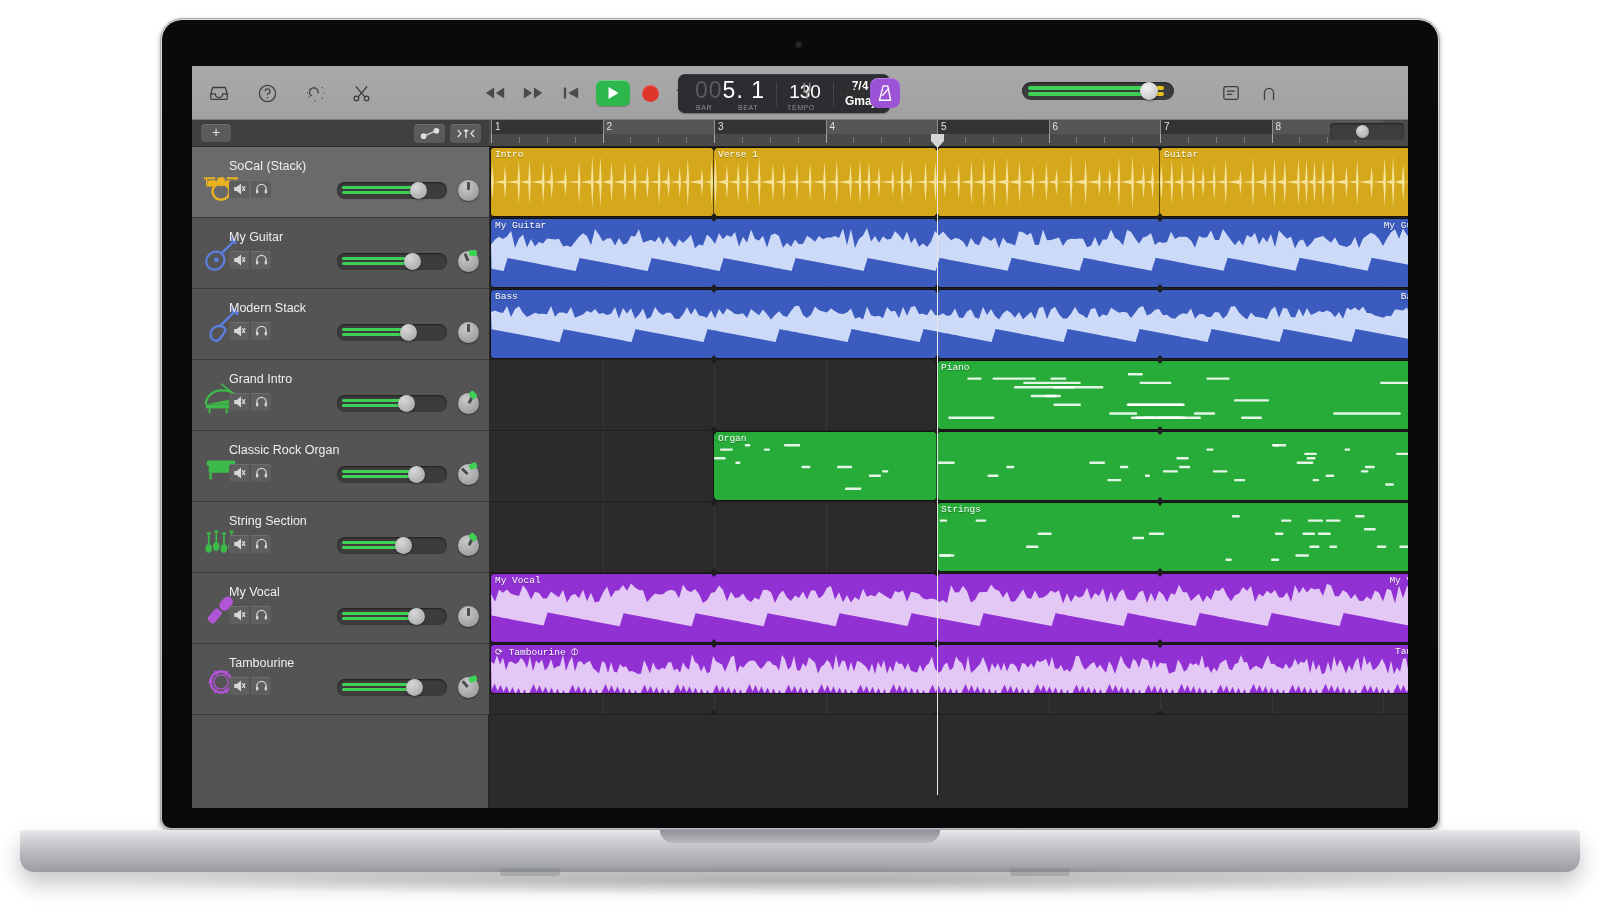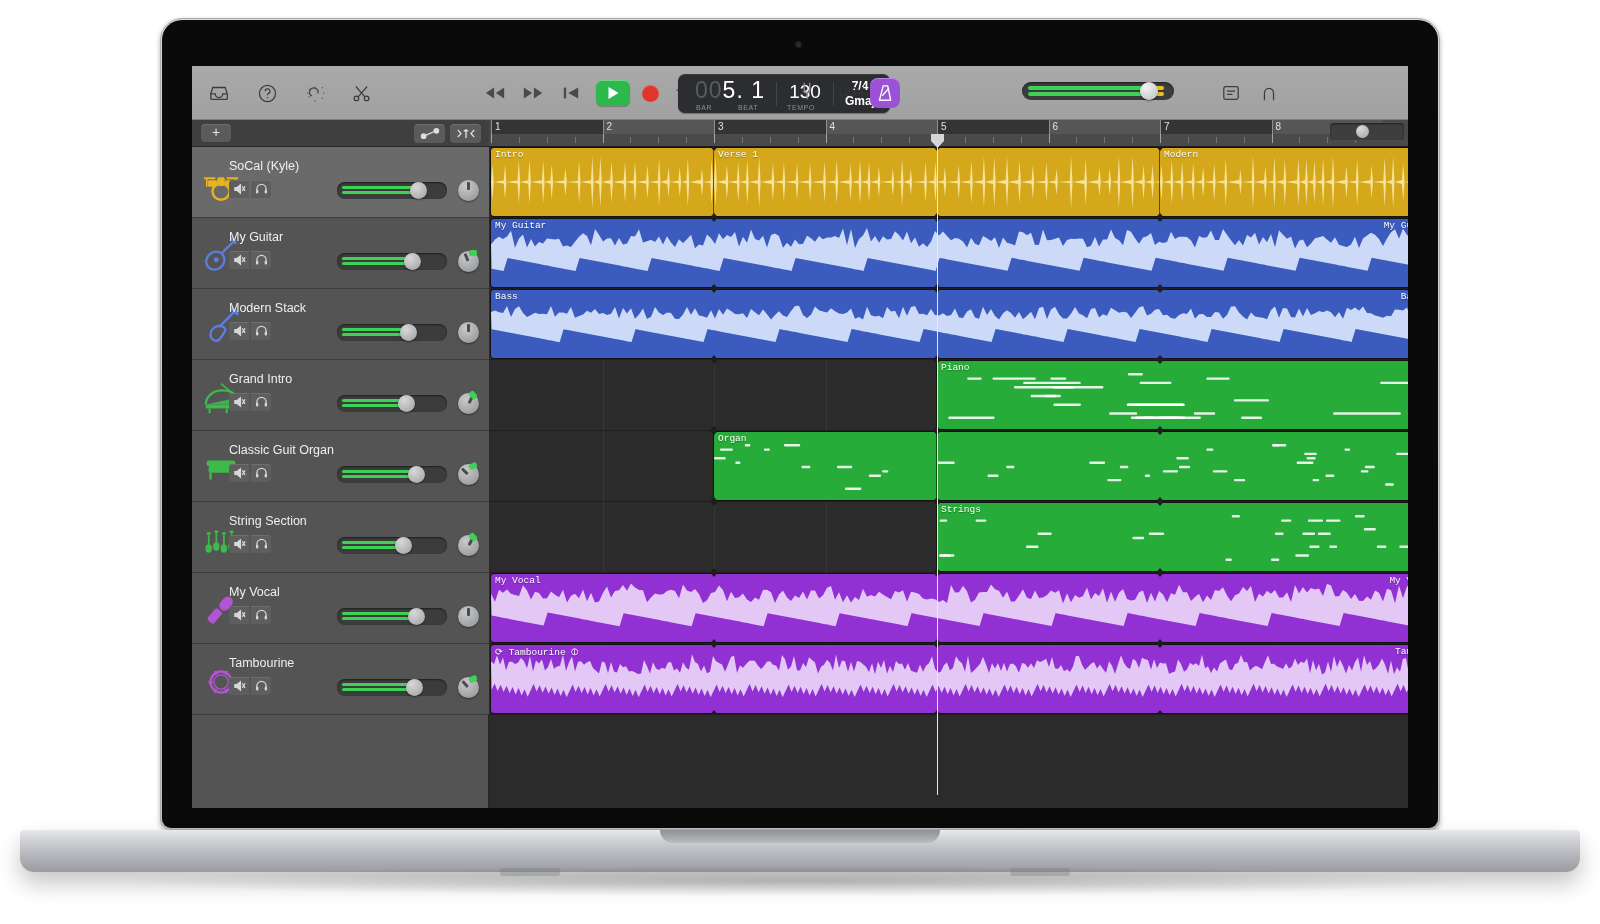--- a/index.html
+++ b/index.html
@@ -404,21 +404,21 @@
     <div id="track-rows">
           <div class="track-row selected" style="top: 27px;">
     <div class="tr-icon"><svg viewBox="0 0 40 40" width="38" height="38">
         <ellipse cx="20" cy="28" rx="9" ry="8.5" fill="none" stroke="#e8b31e" stroke-width="2.6"></ellipse>
         <rect x="6" y="16" width="10" height="7" rx="2" fill="#e8b31e"></rect>
         <rect x="24" y="16" width="10" height="7" rx="2" fill="#e8b31e"></rect>
         <rect x="16" y="13" width="8" height="9" rx="2" fill="#e8b31e"></rect>
         <path d="M2 14h12M26 14h12" stroke="#e8b31e" stroke-width="2.2"></path>
         <path d="M5 14v9M35 14v9" stroke="#e8b31e" stroke-width="1.6"></path>
       </svg></div>
-    <div class="tr-name">SoCal (Kyle)</div>
+    <div class="tr-name">SoCal (Stack)</div>
     <div class="tr-btns">
       <div class="tr-sq left">
         <svg width="13" height="12" viewBox="0 0 14 13" fill="none" stroke="#d7d7d7" stroke-width="1.4">
           <path d="M2 5h2.4L8 2v9L4.4 8H2z" fill="#d7d7d7"></path>
                   <path d="M10 3.5l3 5M13 3.5l-3 5"></path>
         </svg>
       </div>
       <div class="tr-sq right">
         <svg width="13" height="12" viewBox="0 0 14 13" fill="none" stroke="#d7d7d7" stroke-width="1.4">
           <path d="M2 8V6.6a5 5 0 0 1 10 0V8"></path>
@@ -539,21 +539,21 @@
       <div class="pan-ind" style="transform:rotate(27.599999999999998deg);transform-origin:1.2px 9px"></div>
       <div class="pan-green" style="transform:rotate(47.599999999999994deg)"></div>
     </div>
           </div>
           <div class="track-row" style="top: 311px;">
     <div class="tr-icon"><svg viewBox="0 0 40 40" width="38" height="38">
         <rect x="5" y="12" width="30" height="6" rx="2" fill="#3dbb4a"></rect>
         <rect x="7" y="18" width="26" height="7" rx="1.5" fill="#3dbb4a"></rect>
         <path d="M9 25v7M31 25v7" stroke="#3dbb4a" stroke-width="2.6"></path>
       </svg></div>
-    <div class="tr-name">Classic Guit Organ</div>
+    <div class="tr-name">Classic Rock Organ</div>
     <div class="tr-btns">
       <div class="tr-sq left">
         <svg width="13" height="12" viewBox="0 0 14 13" fill="none" stroke="#d7d7d7" stroke-width="1.4">
           <path d="M2 5h2.4L8 2v9L4.4 8H2z" fill="#d7d7d7"></path>
                   <path d="M10 3.5l3 5M13 3.5l-3 5"></path>
         </svg>
       </div>
       <div class="tr-sq right">
         <svg width="13" height="12" viewBox="0 0 14 13" fill="none" stroke="#d7d7d7" stroke-width="1.4">
           <path d="M2 8V6.6a5 5 0 0 1 10 0V8"></path>
@@ -837,21 +837,21 @@
       <path d="M0.0,31 L1.4,13.1 L2.8,31 M0.0,31 L1.4,48.9 L2.8,31 M2.8,31 L12.6,29.6 L12.6,32.4 Z M12.6,31 L14.0,13.9 L15.4,31 M12.6,31 L14.0,48.1 L15.4,31 M15.4,31 L26.4,29.6 L26.4,32.4 Z M26.4,31 L27.8,8.9 L29.2,31 M26.4,31 L27.8,53.1 L29.2,31 M29.2,31 L37.1,29.2 L37.1,32.8 Z M37.1,31 L38.5,8.5 L39.9,31 M37.1,31 L38.5,53.5 L39.9,31 M39.9,31 L50.8,29.2 L50.8,32.8 Z M50.8,31 L52.2,9.8 L53.6,31 M50.8,31 L52.2,52.2 L53.6,31 M53.6,31 L59.3,29.3 L59.3,32.7 Z M59.3,31 L60.7,13.6 L62.1,31 M59.3,31 L60.7,48.4 L62.1,31 M62.1,31 L73.0,29.6 L73.0,32.4 Z M73.0,31 L74.4,17.1 L75.8,31 M73.0,31 L74.4,44.9 L75.8,31 M75.8,31 L86.7,29.9 L86.7,32.1 Z M86.7,31 L88.1,9.5 L89.5,31 M86.7,31 L88.1,52.5 L89.5,31 M89.5,31 L99.9,29.3 L99.9,32.7 Z M99.9,31 L101.3,5.1 L102.7,31 M99.9,31 L101.3,56.9 L102.7,31 M102.7,31 L108.0,28.9 L108.0,33.1 Z M108.0,31 L109.4,5.7 L110.8,31 M108.0,31 L109.4,56.3 L110.8,31 M110.8,31 L119.1,29.0 L119.1,33.0 Z M119.1,31 L120.5,10.3 L121.9,31 M119.1,31 L120.5,51.7 L121.9,31 M121.9,31 L132.6,29.3 L132.6,32.7 Z M132.6,31 L134.0,10.2 L135.4,31 M132.6,31 L134.0,51.8 L135.4,31 M135.4,31 L142.6,29.3 L142.6,32.7 Z M142.6,31 L144.0,10.8 L145.4,31 M142.6,31 L144.0,51.2 L145.4,31 M145.4,31 L155.0,29.4 L155.0,32.6 Z M155.0,31 L156.4,14.3 L157.8,31 M155.0,31 L156.4,47.7 L157.8,31 M157.8,31 L166.7,29.7 L166.7,32.3 Z M166.7,31 L168.1,7.8 L169.5,31 M166.7,31 L168.1,54.2 L169.5,31 M169.5,31 L176.1,29.1 L176.1,32.9 Z M176.1,31 L177.5,16.1 L178.9,31 M176.1,31 L177.5,45.9 L178.9,31 M178.9,31 L187.3,29.8 L187.3,32.2 Z M187.3,31 L188.7,16.2 L190.1,31 M187.3,31 L188.7,45.8 L190.1,31 M190.1,31 L195.4,29.8 L195.4,32.2 Z M195.4,31 L196.8,6.5 L198.2,31 M195.4,31 L196.8,55.5 L198.2,31 M198.2,31 L209.5,29.0 L209.5,33.0 Z M209.5,31 L210.9,17.3 L212.3,31 M209.5,31 L210.9,44.7 L212.3,31 M212.3,31 L219.3,29.9 L219.3,32.1 Z M219.3,31 L220.7,8.4 L222.1,31 M219.3,31 L220.7,53.6 L222.1,31 M222.1,31 L227.4,29.2 L227.4,32.8 Z " fill="#f5e39a" transform="translate(0,3)"></path>
           </svg>
         </div>
         <div class="region" style="left: 225px; top: 28px; width: 446px; height: 68px; background: rgb(212, 168, 26);">
           <div class="region-label">Verse 1</div>
           <svg width="446" height="68" style="position:absolute;left:0;top:0">
       <path d="M0.0,31 L1.4,6.1 L2.8,31 M0.0,31 L1.4,55.9 L2.8,31 M2.8,31 L11.5,29.0 L11.5,33.0 Z M11.5,31 L12.9,13.8 L14.3,31 M11.5,31 L12.9,48.2 L14.3,31 M14.3,31 L22.8,29.6 L22.8,32.4 Z M22.8,31 L24.2,11.3 L25.6,31 M22.8,31 L24.2,50.7 L25.6,31 M25.6,31 L31.9,29.4 L31.9,32.6 Z M31.9,31 L33.3,8.7 L34.7,31 M31.9,31 L33.3,53.3 L34.7,31 M34.7,31 L43.8,29.2 L43.8,32.8 Z M43.8,31 L45.2,5.8 L46.6,31 M43.8,31 L45.2,56.2 L46.6,31 M46.6,31 L57.5,29.0 L57.5,33.0 Z M57.5,31 L58.9,11.6 L60.3,31 M57.5,31 L58.9,50.4 L60.3,31 M60.3,31 L68.5,29.4 L68.5,32.6 Z M68.5,31 L69.9,11.5 L71.3,31 M68.5,31 L69.9,50.5 L71.3,31 M71.3,31 L81.6,29.4 L81.6,32.6 Z M81.6,31 L83.0,12.8 L84.4,31 M81.6,31 L83.0,49.2 L84.4,31 M84.4,31 L94.7,29.5 L94.7,32.5 Z M94.7,31 L96.1,12.3 L97.5,31 M94.7,31 L96.1,49.7 L97.5,31 M97.5,31 L109.1,29.5 L109.1,32.5 Z M109.1,31 L110.5,10.5 L111.9,31 M109.1,31 L110.5,51.5 L111.9,31 M111.9,31 L121.3,29.4 L121.3,32.6 Z M121.3,31 L122.7,9.1 L124.1,31 M121.3,31 L122.7,52.9 L124.1,31 M124.1,31 L135.1,29.2 L135.1,32.8 Z M135.1,31 L136.5,12.8 L137.9,31 M135.1,31 L136.5,49.2 L137.9,31 M137.9,31 L144.6,29.5 L144.6,32.5 Z M144.6,31 L146.0,8.5 L147.4,31 M144.6,31 L146.0,53.5 L147.4,31 M147.4,31 L153.6,29.2 L153.6,32.8 Z M153.6,31 L155.0,10.3 L156.4,31 M153.6,31 L155.0,51.7 L156.4,31 M156.4,31 L163.5,29.3 L163.5,32.7 Z M163.5,31 L164.9,15.7 L166.3,31 M163.5,31 L164.9,46.3 L166.3,31 M166.3,31 L177.4,29.8 L177.4,32.2 Z M177.4,31 L178.8,16.9 L180.2,31 M177.4,31 L178.8,45.1 L180.2,31 M180.2,31 L186.7,29.9 L186.7,32.1 Z M186.7,31 L188.1,7.3 L189.5,31 M186.7,31 L188.1,54.7 L189.5,31 M189.5,31 L195.4,29.1 L195.4,32.9 Z M195.4,31 L196.8,17.9 L198.2,31 M195.4,31 L196.8,44.1 L198.2,31 M198.2,31 L210.1,30.0 L210.1,32.0 Z M210.1,31 L211.5,10.6 L212.9,31 M210.1,31 L211.5,51.4 L212.9,31 M212.9,31 L220.0,29.4 L220.0,32.6 Z M220.0,31 L221.4,11.0 L222.8,31 M220.0,31 L221.4,51.0 L222.8,31 M222.8,31 L229.5,29.4 L229.5,32.6 Z M229.5,31 L230.9,15.9 L232.3,31 M229.5,31 L230.9,46.1 L232.3,31 M232.3,31 L243.3,29.8 L243.3,32.2 Z M243.3,31 L244.7,13.8 L246.1,31 M243.3,31 L244.7,48.2 L246.1,31 M246.1,31 L256.0,29.6 L256.0,32.4 Z M256.0,31 L257.4,9.6 L258.8,31 M256.0,31 L257.4,52.4 L258.8,31 M258.8,31 L268.5,29.3 L268.5,32.7 Z M268.5,31 L269.9,5.6 L271.3,31 M268.5,31 L269.9,56.4 L271.3,31 M271.3,31 L278.9,29.0 L278.9,33.0 Z M278.9,31 L280.3,5.5 L281.7,31 M278.9,31 L280.3,56.5 L281.7,31 M281.7,31 L291.6,29.0 L291.6,33.0 Z M291.6,31 L293.0,5.4 L294.4,31 M291.6,31 L293.0,56.6 L294.4,31 M294.4,31 L304.1,29.0 L304.1,33.0 Z M304.1,31 L305.5,9.7 L306.9,31 M304.1,31 L305.5,52.3 L306.9,31 M306.9,31 L317.4,29.3 L317.4,32.7 Z M317.4,31 L318.8,14.2 L320.2,31 M317.4,31 L318.8,47.8 L320.2,31 M320.2,31 L331.0,29.7 L331.0,32.3 Z M331.0,31 L332.4,11.3 L333.8,31 M331.0,31 L332.4,50.7 L333.8,31 M333.8,31 L341.1,29.4 L341.1,32.6 Z M341.1,31 L342.5,18.1 L343.9,31 M341.1,31 L342.5,43.9 L343.9,31 M343.9,31 L355.7,30.0 L355.7,32.0 Z M355.7,31 L357.1,4.8 L358.5,31 M355.7,31 L357.1,57.2 L358.5,31 M358.5,31 L370.2,28.9 L370.2,33.1 Z M370.2,31 L371.6,8.0 L373.0,31 M370.2,31 L371.6,54.0 L373.0,31 M373.0,31 L384.0,29.2 L384.0,32.8 Z M384.0,31 L385.4,16.8 L386.8,31 M384.0,31 L385.4,45.2 L386.8,31 M386.8,31 L394.3,29.9 L394.3,32.1 Z M394.3,31 L395.7,18.0 L397.1,31 M394.3,31 L395.7,44.0 L397.1,31 M397.1,31 L403.5,30.0 L403.5,32.0 Z M403.5,31 L404.9,5.3 L406.3,31 M403.5,31 L404.9,56.7 L406.3,31 M406.3,31 L417.1,28.9 L417.1,33.1 Z M417.1,31 L418.5,4.5 L419.9,31 M417.1,31 L418.5,57.5 L419.9,31 M419.9,31 L428.1,28.9 L428.1,33.1 Z M428.1,31 L429.5,14.0 L430.9,31 M428.1,31 L429.5,48.0 L430.9,31 M430.9,31 L437.1,29.6 L437.1,32.4 Z M437.1,31 L438.5,14.1 L439.9,31 M437.1,31 L438.5,47.9 L439.9,31 M439.9,31 L451.8,29.7 L451.8,32.3 Z " fill="#f5e39a" transform="translate(0,3)"></path>
           </svg>
         </div>
         <div class="region" style="left: 671px; top: 28px; width: 267.6px; height: 68px; background: rgb(212, 168, 26);">
-          <div class="region-label">Modern</div>
+          <div class="region-label">Guitar</div>
           <svg width="267.6" height="68" style="position:absolute;left:0;top:0">
       <path d="M0.0,31 L1.4,13.1 L2.8,31 M0.0,31 L1.4,48.9 L2.8,31 M2.8,31 L10.4,29.6 L10.4,32.4 Z M10.4,31 L11.8,8.5 L13.2,31 M10.4,31 L11.8,53.5 L13.2,31 M13.2,31 L20.7,29.2 L20.7,32.8 Z M20.7,31 L22.1,10.9 L23.5,31 M20.7,31 L22.1,51.1 L23.5,31 M23.5,31 L31.8,29.4 L31.8,32.6 Z M31.8,31 L33.2,11.9 L34.6,31 M31.8,31 L33.2,50.1 L34.6,31 M34.6,31 L41.7,29.5 L41.7,32.5 Z M41.7,31 L43.1,16.2 L44.5,31 M41.7,31 L43.1,45.8 L44.5,31 M44.5,31 L52.8,29.8 L52.8,32.2 Z M52.8,31 L54.2,12.8 L55.6,31 M52.8,31 L54.2,49.2 L55.6,31 M55.6,31 L64.3,29.5 L64.3,32.5 Z M64.3,31 L65.7,7.8 L67.1,31 M64.3,31 L65.7,54.2 L67.1,31 M67.1,31 L79.0,29.1 L79.0,32.9 Z M79.0,31 L80.4,18.4 L81.8,31 M79.0,31 L80.4,43.6 L81.8,31 M81.8,31 L91.6,30.0 L91.6,32.0 Z M91.6,31 L93.0,5.0 L94.4,31 M91.6,31 L93.0,57.0 L94.4,31 M94.4,31 L103.9,28.9 L103.9,33.1 Z M103.9,31 L105.3,14.9 L106.7,31 M103.9,31 L105.3,47.1 L106.7,31 M106.7,31 L113.0,29.7 L113.0,32.3 Z M113.0,31 L114.4,5.6 L115.8,31 M113.0,31 L114.4,56.4 L115.8,31 M115.8,31 L123.4,29.0 L123.4,33.0 Z M123.4,31 L124.8,7.9 L126.2,31 M123.4,31 L124.8,54.1 L126.2,31 M126.2,31 L137.0,29.2 L137.0,32.8 Z M137.0,31 L138.4,7.8 L139.8,31 M137.0,31 L138.4,54.2 L139.8,31 M139.8,31 L145.0,29.1 L145.0,32.9 Z M145.0,31 L146.4,7.9 L147.8,31 M145.0,31 L146.4,54.1 L147.8,31 M147.8,31 L153.0,29.1 L153.0,32.9 Z M153.0,31 L154.4,9.8 L155.8,31 M153.0,31 L154.4,52.2 L155.8,31 M155.8,31 L161.7,29.3 L161.7,32.7 Z M161.7,31 L163.1,7.5 L164.5,31 M161.7,31 L163.1,54.5 L164.5,31 M164.5,31 L171.6,29.1 L171.6,32.9 Z M171.6,31 L173.0,5.1 L174.4,31 M171.6,31 L173.0,56.9 L174.4,31 M174.4,31 L185.0,28.9 L185.0,33.1 Z M185.0,31 L186.4,14.9 L187.8,31 M185.0,31 L186.4,47.1 L187.8,31 M187.8,31 L195.8,29.7 L195.8,32.3 Z M195.8,31 L197.2,8.0 L198.6,31 M195.8,31 L197.2,54.0 L198.6,31 M198.6,31 L210.2,29.2 L210.2,32.8 Z M210.2,31 L211.6,14.6 L213.0,31 M210.2,31 L211.6,47.4 L213.0,31 M213.0,31 L223.2,29.7 L223.2,32.3 Z M223.2,31 L224.6,6.3 L226.0,31 M223.2,31 L224.6,55.7 L226.0,31 M226.0,31 L231.7,29.0 L231.7,33.0 Z M231.7,31 L233.1,5.0 L234.5,31 M231.7,31 L233.1,57.0 L234.5,31 M234.5,31 L241.8,28.9 L241.8,33.1 Z M241.8,31 L243.2,12.5 L244.6,31 M241.8,31 L243.2,49.5 L244.6,31 M244.6,31 L255.6,29.5 L255.6,32.5 Z M255.6,31 L257.0,11.2 L258.4,31 M255.6,31 L257.0,50.8 L258.4,31 M258.4,31 L266.8,29.4 L266.8,32.6 Z M266.8,31 L268.2,11.3 L269.6,31 M266.8,31 L268.2,50.7 L269.6,31 M269.6,31 L275.7,29.4 L275.7,32.6 Z " fill="#f5e39a" transform="translate(0,3)"></path>
           </svg>
         </div>
         <div class="region" style="left: 2px; top: 99px; width: 936.6px; height: 68px; background: rgb(59, 91, 191);">
           <div class="region-label">My Guitar</div>
           <div class="region-label-right">My Guit</div>
           <svg width="936.6" height="68" style="position:absolute;left:0;top:0">
       <path d="M0.0,18.4 L4.0,13.4 L8.0,10.8 L12.0,13.0 L16.0,10.5 L20.0,4.7 L24.0,21.7 L28.0,12.4 L32.0,8.6 L36.0,21.4 L40.0,13.1 L44.0,20.4 L48.0,16.1 L52.0,17.5 L56.0,12.4 L60.0,13.1 L64.0,13.6 L68.0,12.7 L72.0,20.6 L76.0,19.4 L80.0,20.9 L84.0,15.7 L88.0,10.8 L92.0,7.3 L96.0,10.1 L100.0,19.3 L104.0,3.0 L108.0,8.8 L112.0,15.6 L116.0,12.6 L120.0,12.3 L124.0,19.5 L128.0,12.1 L132.0,18.6 L136.0,17.6 L140.0,10.0 L144.0,10.5 L148.0,3.2 L152.0,16.5 L156.0,15.2 L160.0,13.7 L164.0,16.1 L168.0,10.5 L172.0,18.4 L176.0,10.3 L180.0,16.5 L184.0,21.0 L188.0,13.2 L192.0,17.0 L196.0,13.2 L200.0,8.8 L204.0,22.2 L208.0,18.6 L212.0,19.4 L216.0,8.5 L220.0,12.2 L224.0,18.1 L228.0,7.3 L232.0,13.3 L236.0,9.1 L240.0,10.9 L244.0,6.1 L248.0,20.5 L252.0,10.7 L256.0,16.7 L260.0,3.4 L264.0,13.1 L268.0,14.6 L272.0,9.8 L276.0,21.5 L280.0,9.0 L284.0,7.6 L288.0,10.1 L292.0,21.8 L296.0,16.8 L300.0,20.8 L304.0,13.6 L308.0,18.2 L312.0,17.8 L316.0,9.7 L320.0,12.3 L324.0,15.8 L328.0,10.0 L332.0,13.3 L336.0,11.4 L340.0,11.6 L344.0,10.0 L348.0,11.9 L352.0,2.6 L356.0,19.2 L360.0,3.1 L364.0,22.0 L368.0,12.9 L372.0,9.4 L376.0,2.1 L380.0,15.6 L384.0,9.9 L388.0,16.7 L392.0,10.2 L396.0,13.6 L400.0,12.9 L404.0,5.2 L408.0,9.1 L412.0,14.6 L416.0,5.4 L420.0,17.2 L424.0,11.4 L428.0,20.8 L432.0,17.2 L436.0,21.0 L440.0,15.7 L444.0,5.0 L448.0,9.4 L452.0,5.4 L456.0,10.1 L460.0,14.2 L464.0,12.1 L468.0,12.8 L472.0,15.5 L476.0,21.4 L480.0,11.7 L484.0,17.7 L488.0,19.3 L492.0,9.9 L496.0,12.3 L500.0,15.0 L504.0,11.2 L508.0,21.9 L512.0,11.4 L516.0,16.7 L520.0,17.7 L524.0,19.6 L528.0,5.5 L532.0,6.2 L536.0,9.2 L540.0,6.8 L544.0,19.1 L548.0,18.8 L552.0,3.4 L556.0,14.3 L560.0,13.9 L564.0,12.7 L568.0,11.4 L572.0,20.0 L576.0,14.1 L580.0,12.8 L584.0,13.0 L588.0,12.6 L592.0,12.7 L596.0,21.3 L600.0,19.7 L604.0,10.8 L608.0,20.5 L612.0,13.4 L616.0,13.6 L620.0,3.5 L624.0,11.9 L628.0,14.2 L632.0,19.2 L636.0,4.1 L640.0,5.7 L644.0,12.2 L648.0,17.7 L652.0,11.6 L656.0,10.2 L660.0,7.0 L664.0,18.9 L668.0,15.7 L672.0,16.9 L676.0,16.1 L680.0,5.7 L684.0,12.9 L688.0,10.8 L692.0,10.8 L696.0,11.1 L700.0,14.6 L704.0,21.5 L708.0,9.9 L712.0,11.7 L716.0,11.3 L720.0,4.6 L724.0,14.1 L728.0,14.0 L732.0,2.9 L736.0,8.7 L740.0,14.2 L744.0,19.3 L748.0,14.1 L752.0,19.5 L756.0,9.1 L760.0,11.6 L764.0,6.8 L768.0,18.4 L772.0,11.1 L776.0,16.3 L780.0,7.9 L784.0,21.2 L788.0,4.2 L792.0,8.8 L796.0,12.7 L800.0,10.5 L804.0,22.4 L808.0,14.8 L812.0,13.4 L816.0,21.3 L820.0,17.5 L824.0,12.2 L828.0,11.2 L832.0,10.0 L836.0,13.6 L840.0,16.7 L844.0,11.2 L848.0,18.7 L852.0,20.0 L856.0,21.1 L860.0,18.6 L864.0,10.7 L868.0,21.9 L872.0,12.5 L876.0,9.4 L880.0,6.8 L884.0,8.7 L888.0,12.9 L892.0,19.9 L896.0,12.5 L900.0,6.3 L904.0,3.3 L908.0,12.7 L912.0,2.6 L916.0,9.1 L920.0,11.5 L924.0,13.3 L928.0,18.4 L932.0,12.6 L936.0,15.2 L936.6,42.4 L932.6,41.6 L928.6,40.9 L924.6,40.1 L920.6,39.3 L916.6,38.6 L912.6,37.8 L908.6,37.1 L904.6,36.3 L900.6,35.5 L896.6,34.8 L892.6,34.0 L888.6,33.2 L884.6,32.5 L880.6,31.7 L876.6,44.7 L872.6,43.9 L868.6,43.2 L864.6,42.4 L860.6,41.7 L856.6,40.9 L852.6,40.1 L848.6,39.4 L844.6,38.6 L840.6,37.8 L836.6,37.1 L832.6,36.3 L828.6,35.6 L824.6,34.8 L820.6,34.0 L816.6,33.3 L812.6,32.5 L808.6,31.7 L804.6,44.7 L800.6,44.0 L796.6,43.2 L792.6,42.4 L788.6,41.7 L784.6,40.9 L780.6,40.2 L776.6,39.4 L772.6,38.6 L768.6,37.9 L764.6,37.1 L760.6,36.3 L756.6,35.6 L752.6,34.8 L748.6,34.1 L744.6,33.3 L740.6,32.5 L736.6,31.8 L732.6,44.8 L728.6,44.0 L724.6,43.2 L720.6,42.5 L716.6,41.7 L712.6,40.9 L708.6,40.2 L704.6,39.4 L700.6,38.7 L696.6,37.9 L692.6,37.1 L688.6,36.4 L684.6,35.6 L680.6,34.8 L676.6,34.1 L672.6,33.3 L668.6,32.6 L664.6,31.8 L660.6,44.8 L656.6,44.0 L652.6,43.3 L648.6,42.5 L644.6,41.7 L640.6,41.0 L636.6,40.2 L632.6,39.4 L628.6,38.7 L624.6,37.9 L620.6,37.2 L616.6,36.4 L612.6,35.6 L608.6,34.9 L604.6,34.1 L600.6,33.3 L596.6,32.6 L592.6,31.8 L588.6,44.8 L584.6,44.0 L580.6,43.3 L576.6,42.5 L572.6,41.8 L568.6,41.0 L564.6,40.2 L560.6,39.5 L556.6,38.7 L552.6,37.9 L548.6,37.2 L544.6,36.4 L540.6,35.7 L536.6,34.9 L532.6,34.1 L528.6,33.4 L524.6,32.6 L520.6,31.8 L516.6,44.8 L512.6,44.1 L508.6,43.3 L504.6,42.5 L500.6,41.8 L496.6,41.0 L492.6,40.3 L488.6,39.5 L484.6,38.7 L480.6,38.0 L476.6,37.2 L472.6,36.4 L468.6,35.7 L464.6,34.9 L460.6,34.2 L456.6,33.4 L452.6,32.6 L448.6,31.9 L444.6,44.9 L440.6,44.1 L436.6,43.3 L432.6,42.6 L428.6,41.8 L424.6,41.0 L420.6,40.3 L416.6,39.5 L412.6,38.8 L408.6,38.0 L404.6,37.2 L400.6,36.5 L396.6,35.7 L392.6,34.9 L388.6,34.2 L384.6,33.4 L380.6,32.7 L376.6,31.9 L372.6,44.9 L368.6,44.1 L364.6,43.4 L360.6,42.6 L356.6,41.8 L352.6,41.1 L348.6,40.3 L344.6,39.5 L340.6,38.8 L336.6,38.0 L332.6,37.3 L328.6,36.5 L324.6,35.7 L320.6,35.0 L316.6,34.2 L312.6,33.4 L308.6,32.7 L304.6,31.9 L300.6,44.9 L296.6,44.1 L292.6,43.4 L288.6,42.6 L284.6,41.9 L280.6,41.1 L276.6,40.3 L272.6,39.6 L268.6,38.8 L264.6,38.0 L260.6,37.3 L256.6,36.5 L252.6,35.8 L248.6,35.0 L244.6,34.2 L240.6,33.5 L236.6,32.7 L232.6,31.9 L228.6,44.9 L224.6,44.2 L220.6,43.4 L216.6,42.6 L212.6,41.9 L208.6,41.1 L204.6,40.4 L200.6,39.6 L196.6,38.8 L192.6,38.1 L188.6,37.3 L184.6,36.5 L180.6,35.8 L176.6,35.0 L172.6,34.3 L168.6,33.5 L164.6,32.7 L160.6,32.0 L156.6,45.0 L152.6,44.2 L148.6,43.4 L144.6,42.7 L140.6,41.9 L136.6,41.1 L132.6,40.4 L128.6,39.6 L124.6,38.8 L120.6,38.1 L116.6,37.3 L112.6,36.6 L108.6,35.8 L104.6,35.0 L100.6,34.3 L96.6,33.5 L92.6,32.7 L88.6,32.0 L84.6,45.0 L80.6,44.2 L76.6,43.4 L72.6,42.7 L68.6,41.9 L64.6,41.2 L60.6,40.4 L56.6,39.6 L52.6,38.9 L48.6,38.1 L44.6,37.3 L40.6,36.6 L36.6,35.8 L32.6,35.1 L28.6,34.3 L24.6,33.5 L20.6,32.8 L16.6,32.0 L12.6,45.0 L8.6,44.2 L4.6,43.5 L0.6,42.7 Z" fill="#ccd9f7" transform="translate(0,7)"></path>
           </svg>
@@ -968,21 +968,21 @@
             <rect x="372.3" y="42.5" width="10.2" height="2.4" fill="rgba(255,255,255,.88)" rx="1"></rect>
           </svg>
         </div>
         <div class="region" style="left: 2px; top: 454px; width: 936.6px; height: 68px; background: rgb(145, 49, 212);">
           <div class="region-label">My Vocal</div>
           <div class="region-label-right">My Voc</div>
           <svg width="936.6" height="68" style="position:absolute;left:0;top:0">
       <path d="M0.0,12.7 L4.0,20.7 L8.0,8.8 L12.0,11.7 L16.0,8.6 L20.0,12.8 L24.0,14.0 L28.0,14.9 L32.0,4.2 L36.0,9.6 L40.0,18.6 L44.0,10.8 L48.0,11.9 L52.0,17.4 L56.0,17.3 L60.0,10.6 L64.0,13.7 L68.0,16.2 L72.0,8.8 L76.0,21.5 L80.0,14.8 L84.0,12.7 L88.0,17.2 L92.0,8.6 L96.0,20.3 L100.0,11.8 L104.0,21.6 L108.0,20.4 L112.0,11.7 L116.0,5.5 L120.0,16.5 L124.0,10.0 L128.0,9.3 L132.0,4.0 L136.0,9.8 L140.0,2.6 L144.0,6.6 L148.0,8.9 L152.0,9.2 L156.0,21.3 L160.0,16.6 L164.0,12.6 L168.0,13.5 L172.0,13.2 L176.0,10.1 L180.0,8.7 L184.0,10.0 L188.0,17.2 L192.0,3.6 L196.0,9.4 L200.0,11.1 L204.0,7.9 L208.0,13.1 L212.0,21.9 L216.0,19.2 L220.0,12.0 L224.0,11.0 L228.0,4.6 L232.0,9.1 L236.0,20.2 L240.0,10.7 L244.0,17.0 L248.0,16.2 L252.0,12.6 L256.0,18.5 L260.0,21.0 L264.0,16.6 L268.0,18.8 L272.0,8.9 L276.0,8.8 L280.0,11.2 L284.0,22.1 L288.0,13.5 L292.0,9.4 L296.0,16.4 L300.0,19.9 L304.0,14.6 L308.0,17.1 L312.0,10.5 L316.0,18.6 L320.0,9.5 L324.0,9.6 L328.0,17.5 L332.0,14.2 L336.0,6.7 L340.0,5.1 L344.0,18.7 L348.0,11.2 L352.0,21.2 L356.0,14.3 L360.0,21.6 L364.0,16.0 L368.0,19.1 L372.0,7.7 L376.0,15.7 L380.0,13.9 L384.0,15.4 L388.0,10.7 L392.0,13.5 L396.0,15.9 L400.0,18.2 L404.0,10.0 L408.0,11.6 L412.0,9.3 L416.0,20.8 L420.0,10.8 L424.0,11.4 L428.0,12.9 L432.0,17.4 L436.0,18.5 L440.0,17.4 L444.0,18.2 L448.0,20.9 L452.0,18.9 L456.0,21.9 L460.0,4.0 L464.0,11.5 L468.0,11.3 L472.0,4.7 L476.0,10.3 L480.0,21.6 L484.0,18.7 L488.0,11.4 L492.0,11.1 L496.0,10.9 L500.0,3.5 L504.0,8.2 L508.0,9.8 L512.0,16.8 L516.0,10.5 L520.0,20.8 L524.0,20.3 L528.0,14.6 L532.0,8.2 L536.0,16.8 L540.0,18.0 L544.0,9.5 L548.0,17.0 L552.0,16.4 L556.0,14.1 L560.0,9.5 L564.0,11.7 L568.0,9.3 L572.0,22.4 L576.0,12.3 L580.0,21.2 L584.0,14.0 L588.0,16.8 L592.0,14.9 L596.0,6.5 L600.0,18.4 L604.0,11.9 L608.0,14.9 L612.0,7.3 L616.0,21.7 L620.0,10.4 L624.0,20.7 L628.0,11.8 L632.0,8.0 L636.0,18.0 L640.0,19.5 L644.0,18.7 L648.0,11.2 L652.0,9.5 L656.0,22.0 L660.0,11.7 L664.0,20.4 L668.0,10.0 L672.0,13.6 L676.0,21.2 L680.0,12.2 L684.0,13.7 L688.0,3.8 L692.0,11.2 L696.0,11.3 L700.0,19.9 L704.0,15.9 L708.0,12.8 L712.0,21.3 L716.0,14.4 L720.0,19.1 L724.0,8.9 L728.0,10.0 L732.0,6.3 L736.0,14.4 L740.0,20.3 L744.0,14.2 L748.0,12.5 L752.0,6.0 L756.0,9.9 L760.0,4.9 L764.0,20.9 L768.0,12.7 L772.0,15.6 L776.0,9.8 L780.0,12.7 L784.0,8.9 L788.0,16.6 L792.0,16.4 L796.0,11.2 L800.0,21.0 L804.0,4.1 L808.0,12.4 L812.0,5.9 L816.0,11.6 L820.0,7.1 L824.0,8.5 L828.0,7.4 L832.0,14.9 L836.0,2.7 L840.0,4.4 L844.0,15.3 L848.0,15.3 L852.0,9.0 L856.0,11.8 L860.0,18.0 L864.0,13.0 L868.0,19.8 L872.0,20.0 L876.0,15.4 L880.0,18.8 L884.0,9.4 L888.0,11.8 L892.0,20.4 L896.0,7.8 L900.0,9.2 L904.0,22.3 L908.0,4.5 L912.0,17.2 L916.0,5.3 L920.0,5.3 L924.0,5.7 L928.0,13.9 L932.0,9.8 L936.0,2.2 L936.6,34.3 L932.6,33.5 L928.6,32.7 L924.6,32.0 L920.6,45.0 L916.6,44.2 L912.6,43.4 L908.6,42.7 L904.6,41.9 L900.6,41.2 L896.6,40.4 L892.6,39.6 L888.6,38.9 L884.6,38.1 L880.6,37.3 L876.6,36.6 L872.6,35.8 L868.6,35.1 L864.6,34.3 L860.6,33.5 L856.6,32.8 L852.6,32.0 L848.6,45.0 L844.6,44.2 L840.6,43.5 L836.6,42.7 L832.6,41.9 L828.6,41.2 L824.6,40.4 L820.6,39.7 L816.6,38.9 L812.6,38.1 L808.6,37.4 L804.6,36.6 L800.6,35.8 L796.6,35.1 L792.6,34.3 L788.6,33.6 L784.6,32.8 L780.6,32.0 L776.6,45.0 L772.6,44.3 L768.6,43.5 L764.6,42.7 L760.6,42.0 L756.6,41.2 L752.6,40.4 L748.6,39.7 L744.6,38.9 L740.6,38.2 L736.6,37.4 L732.6,36.6 L728.6,35.9 L724.6,35.1 L720.6,34.3 L716.6,33.6 L712.6,32.8 L708.6,32.1 L704.6,45.0 L700.6,44.3 L696.6,43.5 L692.6,42.8 L688.6,42.0 L684.6,41.2 L680.6,40.5 L676.6,39.7 L672.6,38.9 L668.6,38.2 L664.6,37.4 L660.6,36.7 L656.6,35.9 L652.6,35.1 L648.6,34.4 L644.6,33.6 L640.6,32.8 L636.6,32.1 L632.6,45.1 L628.6,44.3 L624.6,43.5 L620.6,42.8 L616.6,42.0 L612.6,41.3 L608.6,40.5 L604.6,39.7 L600.6,39.0 L596.6,38.2 L592.6,37.4 L588.6,36.7 L584.6,35.9 L580.6,35.2 L576.6,34.4 L572.6,33.6 L568.6,32.9 L564.6,32.1 L560.6,45.1 L556.6,44.3 L552.6,43.6 L548.6,42.8 L544.6,42.0 L540.6,41.3 L536.6,40.5 L532.6,39.8 L528.6,39.0 L524.6,38.2 L520.6,37.5 L516.6,36.7 L512.6,35.9 L508.6,35.2 L504.6,34.4 L500.6,33.7 L496.6,32.9 L492.6,32.1 L488.6,45.1 L484.6,44.3 L480.6,43.6 L476.6,42.8 L472.6,42.1 L468.6,41.3 L464.6,40.5 L460.6,39.8 L456.6,39.0 L452.6,38.2 L448.6,37.5 L444.6,36.7 L440.6,36.0 L436.6,35.2 L432.6,34.4 L428.6,33.7 L424.6,32.9 L420.6,32.1 L416.6,45.1 L412.6,44.4 L408.6,43.6 L404.6,42.8 L400.6,42.1 L396.6,41.3 L392.6,40.6 L388.6,39.8 L384.6,39.0 L380.6,38.3 L376.6,37.5 L372.6,36.7 L368.6,36.0 L364.6,35.2 L360.6,34.5 L356.6,33.7 L352.6,32.9 L348.6,32.2 L344.6,45.2 L340.6,44.4 L336.6,43.6 L332.6,42.9 L328.6,42.1 L324.6,41.3 L320.6,40.6 L316.6,39.8 L312.6,39.1 L308.6,38.3 L304.6,37.5 L300.6,36.8 L296.6,36.0 L292.6,35.2 L288.6,34.5 L284.6,33.7 L280.6,33.0 L276.6,32.2 L272.6,45.2 L268.6,44.4 L264.6,43.7 L260.6,42.9 L256.6,42.1 L252.6,41.4 L248.6,40.6 L244.6,39.8 L240.6,39.1 L236.6,38.3 L232.6,37.6 L228.6,36.8 L224.6,36.0 L220.6,35.3 L216.6,34.5 L212.6,33.7 L208.6,33.0 L204.6,32.2 L200.6,45.2 L196.6,44.4 L192.6,43.7 L188.6,42.9 L184.6,42.2 L180.6,41.4 L176.6,40.6 L172.6,39.9 L168.6,39.1 L164.6,38.3 L160.6,37.6 L156.6,36.8 L152.6,36.1 L148.6,35.3 L144.6,34.5 L140.6,33.8 L136.6,33.0 L132.6,32.2 L128.6,45.2 L124.6,44.5 L120.6,43.7 L116.6,42.9 L112.6,42.2 L108.6,41.4 L104.6,40.7 L100.6,39.9 L96.6,39.1 L92.6,38.4 L88.6,37.6 L84.6,36.8 L80.6,36.1 L76.6,35.3 L72.6,34.6 L68.6,33.8 L64.6,33.0 L60.6,32.3 L56.6,31.5 L52.6,44.5 L48.6,43.7 L44.6,43.0 L40.6,42.2 L36.6,41.4 L32.6,40.7 L28.6,39.9 L24.6,39.2 L20.6,38.4 L16.6,37.6 L12.6,36.9 L8.6,36.1 L4.6,35.3 L0.6,34.6 Z" fill="#e3c7f5" transform="translate(0,7)"></path>
           </svg>
         </div>
-        <div class="region" style="left: 2px; top: 525px; width: 936.6px; height: 68px; background: rgb(145, 49, 212);">
+        <div class="region" style="left: 2px; top: 525px; width: 936.6px; height: 48px; background: rgb(145, 49, 212);">
           <div class="region-label">⟳ Tambourine ⦶</div>
           <div class="region-label-right">Tambo</div>
           <svg width="936.6" height="68" style="position:absolute;left:0;top:0">
       <path d="M0.0,9.5 L3.0,12.0 L6.0,3.3 L9.0,12.5 L12.0,5.4 L15.0,18.3 L18.0,9.8 L21.0,9.7 L24.0,11.9 L27.0,10.7 L30.0,5.8 L33.0,9.3 L36.0,16.2 L39.0,4.0 L42.0,19.6 L45.0,8.5 L48.0,11.5 L51.0,7.4 L54.0,18.5 L57.0,14.9 L60.0,6.9 L63.0,16.7 L66.0,14.4 L69.0,13.7 L72.0,2.6 L75.0,19.1 L78.0,10.2 L81.0,4.4 L84.0,19.5 L87.0,9.8 L90.0,9.2 L93.0,12.7 L96.0,10.2 L99.0,9.0 L102.0,16.1 L105.0,18.7 L108.0,21.4 L111.0,9.2 L114.0,10.8 L117.0,21.3 L120.0,10.1 L123.0,19.6 L126.0,20.4 L129.0,11.9 L132.0,15.3 L135.0,14.3 L138.0,19.4 L141.0,19.0 L144.0,20.2 L147.0,22.0 L150.0,21.5 L153.0,8.0 L156.0,14.2 L159.0,21.4 L162.0,10.3 L165.0,16.5 L168.0,18.0 L171.0,15.8 L174.0,17.1 L177.0,10.6 L180.0,10.0 L183.0,18.5 L186.0,16.4 L189.0,20.8 L192.0,10.2 L195.0,15.5 L198.0,17.8 L201.0,2.3 L204.0,9.9 L207.0,12.1 L210.0,19.6 L213.0,13.5 L216.0,21.3 L219.0,19.8 L222.0,3.9 L225.0,9.2 L228.0,11.1 L231.0,12.5 L234.0,19.7 L237.0,12.4 L240.0,5.0 L243.0,3.4 L246.0,21.0 L249.0,13.6 L252.0,15.8 L255.0,12.2 L258.0,9.1 L261.0,8.4 L264.0,8.9 L267.0,13.8 L270.0,17.0 L273.0,14.1 L276.0,9.4 L279.0,9.3 L282.0,12.7 L285.0,13.5 L288.0,18.4 L291.0,3.0 L294.0,7.3 L297.0,17.8 L300.0,14.6 L303.0,4.0 L306.0,18.3 L309.0,18.6 L312.0,11.1 L315.0,15.0 L318.0,5.3 L321.0,8.1 L324.0,10.4 L327.0,21.6 L330.0,14.7 L333.0,12.7 L336.0,7.8 L339.0,10.9 L342.0,18.4 L345.0,2.6 L348.0,15.9 L351.0,8.5 L354.0,9.2 L357.0,19.7 L360.0,9.8 L363.0,19.4 L366.0,9.1 L369.0,9.8 L372.0,12.3 L375.0,14.8 L378.0,20.0 L381.0,11.2 L384.0,22.2 L387.0,9.4 L390.0,16.0 L393.0,8.1 L396.0,21.8 L399.0,13.8 L402.0,20.1 L405.0,8.9 L408.0,11.9 L411.0,11.4 L414.0,17.7 L417.0,10.9 L420.0,18.7 L423.0,19.7 L426.0,20.8 L429.0,12.4 L432.0,19.7 L435.0,13.7 L438.0,11.3 L441.0,4.2 L444.0,16.8 L447.0,20.8 L450.0,19.4 L453.0,13.0 L456.0,10.6 L459.0,18.6 L462.0,15.7 L465.0,4.3 L468.0,8.7 L471.0,11.2 L474.0,19.8 L477.0,3.8 L480.0,21.1 L483.0,18.4 L486.0,15.2 L489.0,11.9 L492.0,4.8 L495.0,12.3 L498.0,21.0 L501.0,11.3 L504.0,16.4 L507.0,11.0 L510.0,19.0 L513.0,10.8 L516.0,19.4 L519.0,12.3 L522.0,11.6 L525.0,14.5 L528.0,20.7 L531.0,10.9 L534.0,11.7 L537.0,15.7 L540.0,11.3 L543.0,15.9 L546.0,8.3 L549.0,10.1 L552.0,8.7 L555.0,6.8 L558.0,15.0 L561.0,4.8 L564.0,16.3 L567.0,16.9 L570.0,13.0 L573.0,19.2 L576.0,17.2 L579.0,20.0 L582.0,14.5 L585.0,3.7 L588.0,4.2 L591.0,12.8 L594.0,17.8 L597.0,14.9 L600.0,11.8 L603.0,9.9 L606.0,16.4 L609.0,12.5 L612.0,17.0 L615.0,20.8 L618.0,9.2 L621.0,13.8 L624.0,22.0 L627.0,12.2 L630.0,3.3 L633.0,11.1 L636.0,15.3 L639.0,16.9 L642.0,6.7 L645.0,8.9 L648.0,16.1 L651.0,5.8 L654.0,7.3 L657.0,7.9 L660.0,17.7 L663.0,7.2 L666.0,16.0 L669.0,10.5 L672.0,11.5 L675.0,11.2 L678.0,21.8 L681.0,20.5 L684.0,19.5 L687.0,7.4 L690.0,11.9 L693.0,19.8 L696.0,17.6 L699.0,10.8 L702.0,13.1 L705.0,11.3 L708.0,14.0 L711.0,2.7 L714.0,16.2 L717.0,14.3 L720.0,21.0 L723.0,15.4 L726.0,19.6 L729.0,11.5 L732.0,9.2 L735.0,7.4 L738.0,17.0 L741.0,18.2 L744.0,12.1 L747.0,11.0 L750.0,2.9 L753.0,10.3 L756.0,9.9 L759.0,18.4 L762.0,15.6 L765.0,13.8 L768.0,15.2 L771.0,17.3 L774.0,10.1 L777.0,3.3 L780.0,11.9 L783.0,11.8 L786.0,14.5 L789.0,15.4 L792.0,16.9 L795.0,11.2 L798.0,16.8 L801.0,14.2 L804.0,6.4 L807.0,12.9 L810.0,9.6 L813.0,11.0 L816.0,6.6 L819.0,21.2 L822.0,8.1 L825.0,18.2 L828.0,11.7 L831.0,22.5 L834.0,20.4 L837.0,9.5 L840.0,20.1 L843.0,3.9 L846.0,15.0 L849.0,7.6 L852.0,13.8 L855.0,21.5 L858.0,12.7 L861.0,18.5 L864.0,10.1 L867.0,5.6 L870.0,19.7 L873.0,3.3 L876.0,13.1 L879.0,8.9 L882.0,18.3 L885.0,16.2 L888.0,12.6 L891.0,6.5 L894.0,12.6 L897.0,21.8 L900.0,8.4 L903.0,22.2 L906.0,15.3 L909.0,19.7 L912.0,6.7 L915.0,6.2 L918.0,22.3 L921.0,16.2 L924.0,10.5 L927.0,17.7 L930.0,9.5 L933.0,9.4 L936.0,13.1 L936.6,37.5 L933.6,43.8 L930.6,36.4 L927.6,42.7 L924.6,35.2 L921.6,41.5 L918.6,34.1 L915.6,40.4 L912.6,32.9 L909.6,39.2 L906.6,31.8 L903.6,38.1 L900.6,44.4 L897.6,36.9 L894.6,43.2 L891.6,35.8 L888.6,42.1 L885.6,34.6 L882.6,41.0 L879.6,33.5 L876.6,39.8 L873.6,32.4 L870.6,38.7 L867.6,45.0 L864.6,37.5 L861.6,43.8 L858.6,36.4 L855.6,42.7 L852.6,35.2 L849.6,41.5 L846.6,34.1 L843.6,40.4 L840.6,32.9 L837.6,39.2 L834.6,31.8 L831.6,38.1 L828.6,44.4 L825.6,37.0 L822.6,43.3 L819.6,35.8 L816.6,42.1 L813.6,34.7 L810.6,41.0 L807.6,33.5 L804.6,39.8 L801.6,32.4 L798.6,38.7 L795.6,45.0 L792.6,37.5 L789.6,43.8 L786.6,36.4 L783.6,42.7 L780.6,35.3 L777.6,41.6 L774.6,34.1 L771.6,40.4 L768.6,33.0 L765.6,39.3 L762.6,31.8 L759.6,38.1 L756.6,44.4 L753.6,37.0 L750.6,43.3 L747.6,35.8 L744.6,42.1 L741.6,34.7 L738.6,41.0 L735.6,33.6 L732.6,39.9 L729.6,32.4 L726.6,38.7 L723.6,45.0 L720.6,37.6 L717.6,43.9 L714.6,36.4 L711.6,42.7 L708.6,35.3 L705.6,41.6 L702.6,34.1 L699.6,40.4 L696.6,33.0 L693.6,39.3 L690.6,31.8 L687.6,38.2 L684.6,44.5 L681.6,37.0 L678.6,43.3 L675.6,35.9 L672.6,42.2 L669.6,34.7 L666.6,41.0 L663.6,33.6 L660.6,39.9 L657.6,32.4 L654.6,38.7 L651.6,45.0 L648.6,37.6 L645.6,43.9 L642.6,36.4 L639.6,42.8 L636.6,35.3 L633.6,41.6 L630.6,34.2 L627.6,40.5 L624.6,33.0 L621.6,39.3 L618.6,31.9 L615.6,38.2 L612.6,44.5 L609.6,37.0 L606.6,43.3 L603.6,35.9 L600.6,42.2 L597.6,34.7 L594.6,41.0 L591.6,33.6 L588.6,39.9 L585.6,32.5 L582.6,38.8 L579.6,45.1 L576.6,37.6 L573.6,43.9 L570.6,36.5 L567.6,42.8 L564.6,35.3 L561.6,41.6 L558.6,34.2 L555.6,40.5 L552.6,33.0 L549.6,39.3 L546.6,31.9 L543.6,38.2 L540.6,44.5 L537.6,37.1 L534.6,43.4 L531.6,35.9 L528.6,42.2 L525.6,34.8 L522.6,41.1 L519.6,33.6 L516.6,39.9 L513.6,32.5 L510.6,38.8 L507.6,45.1 L504.6,37.6 L501.6,43.9 L498.6,36.5 L495.6,42.8 L492.6,35.4 L489.6,41.7 L486.6,34.2 L483.6,40.5 L480.6,33.1 L477.6,39.4 L474.6,31.9 L471.6,38.2 L468.6,44.5 L465.6,37.1 L462.6,43.4 L459.6,35.9 L456.6,42.2 L453.6,34.8 L450.6,41.1 L447.6,33.7 L444.6,40.0 L441.6,32.5 L438.6,38.8 L435.6,45.1 L432.6,37.7 L429.6,44.0 L426.6,36.5 L423.6,42.8 L420.6,35.4 L417.6,41.7 L414.6,34.2 L411.6,40.5 L408.6,33.1 L405.6,39.4 L402.6,31.9 L399.6,38.2 L396.6,44.6 L393.6,37.1 L390.6,43.4 L387.6,36.0 L384.6,42.3 L381.6,34.8 L378.6,41.1 L375.6,33.7 L372.6,40.0 L369.6,32.5 L366.6,38.8 L363.6,45.1 L360.6,37.7 L357.6,44.0 L354.6,36.5 L351.6,42.8 L348.6,35.4 L345.6,41.7 L342.6,34.3 L339.6,40.6 L336.6,33.1 L333.6,39.4 L330.6,32.0 L327.6,38.3 L324.6,44.6 L321.6,37.1 L318.6,43.4 L315.6,36.0 L312.6,42.3 L309.6,34.8 L306.6,41.1 L303.6,33.7 L300.6,40.0 L297.6,32.6 L294.6,38.9 L291.6,45.2 L288.6,37.7 L285.6,44.0 L282.6,36.6 L279.6,42.9 L276.6,35.4 L273.6,41.7 L270.6,34.3 L267.6,40.6 L264.6,33.1 L261.6,39.4 L258.6,32.0 L255.6,38.3 L252.6,44.6 L249.6,37.2 L246.6,43.5 L243.6,36.0 L240.6,42.3 L237.6,34.9 L234.6,41.2 L231.6,33.7 L228.6,40.0 L225.6,32.6 L222.6,38.9 L219.6,45.2 L216.6,37.7 L213.6,44.0 L210.6,36.6 L207.6,42.9 L204.6,35.5 L201.6,41.8 L198.6,34.3 L195.6,40.6 L192.6,33.2 L189.6,39.5 L186.6,32.0 L183.6,38.3 L180.6,44.6 L177.6,37.2 L174.6,43.5 L171.6,36.0 L168.6,42.3 L165.6,34.9 L162.6,41.2 L159.6,33.7 L156.6,40.1 L153.6,32.6 L150.6,38.9 L147.6,45.2 L144.6,37.8 L141.6,44.1 L138.6,36.6 L135.6,42.9 L132.6,35.5 L129.6,41.8 L126.6,34.3 L123.6,40.6 L120.6,33.2 L117.6,39.5 L114.6,32.0 L111.6,38.3 L108.6,44.6 L105.6,37.2 L102.6,43.5 L99.6,36.1 L96.6,42.4 L93.6,34.9 L90.6,41.2 L87.6,33.8 L84.6,40.1 L81.6,32.6 L78.6,38.9 L75.6,45.2 L72.6,37.8 L69.6,44.1 L66.6,36.6 L63.6,42.9 L60.6,35.5 L57.6,41.8 L54.6,34.4 L51.6,40.7 L48.6,33.2 L45.6,39.5 L42.6,32.1 L39.6,38.4 L36.6,44.7 L33.6,37.2 L30.6,43.5 L27.6,36.1 L24.6,42.4 L21.6,34.9 L18.6,41.2 L15.6,33.8 L12.6,40.1 L9.6,32.7 L6.6,39.0 L3.6,31.5 L0.6,37.8 Z" fill="#e3c7f5" transform="translate(0,7)"></path>
           </svg>
         </div>
         <div class="notch" style="left: 221.5px; top: 27px;"></div>
         <div class="notch-up" style="left: 221.5px; top: 93px;"></div>
         <div class="notch" style="left: 444.5px; top: 27px;"></div>
         <div class="notch-up" style="left: 444.5px; top: 93px;"></div>

